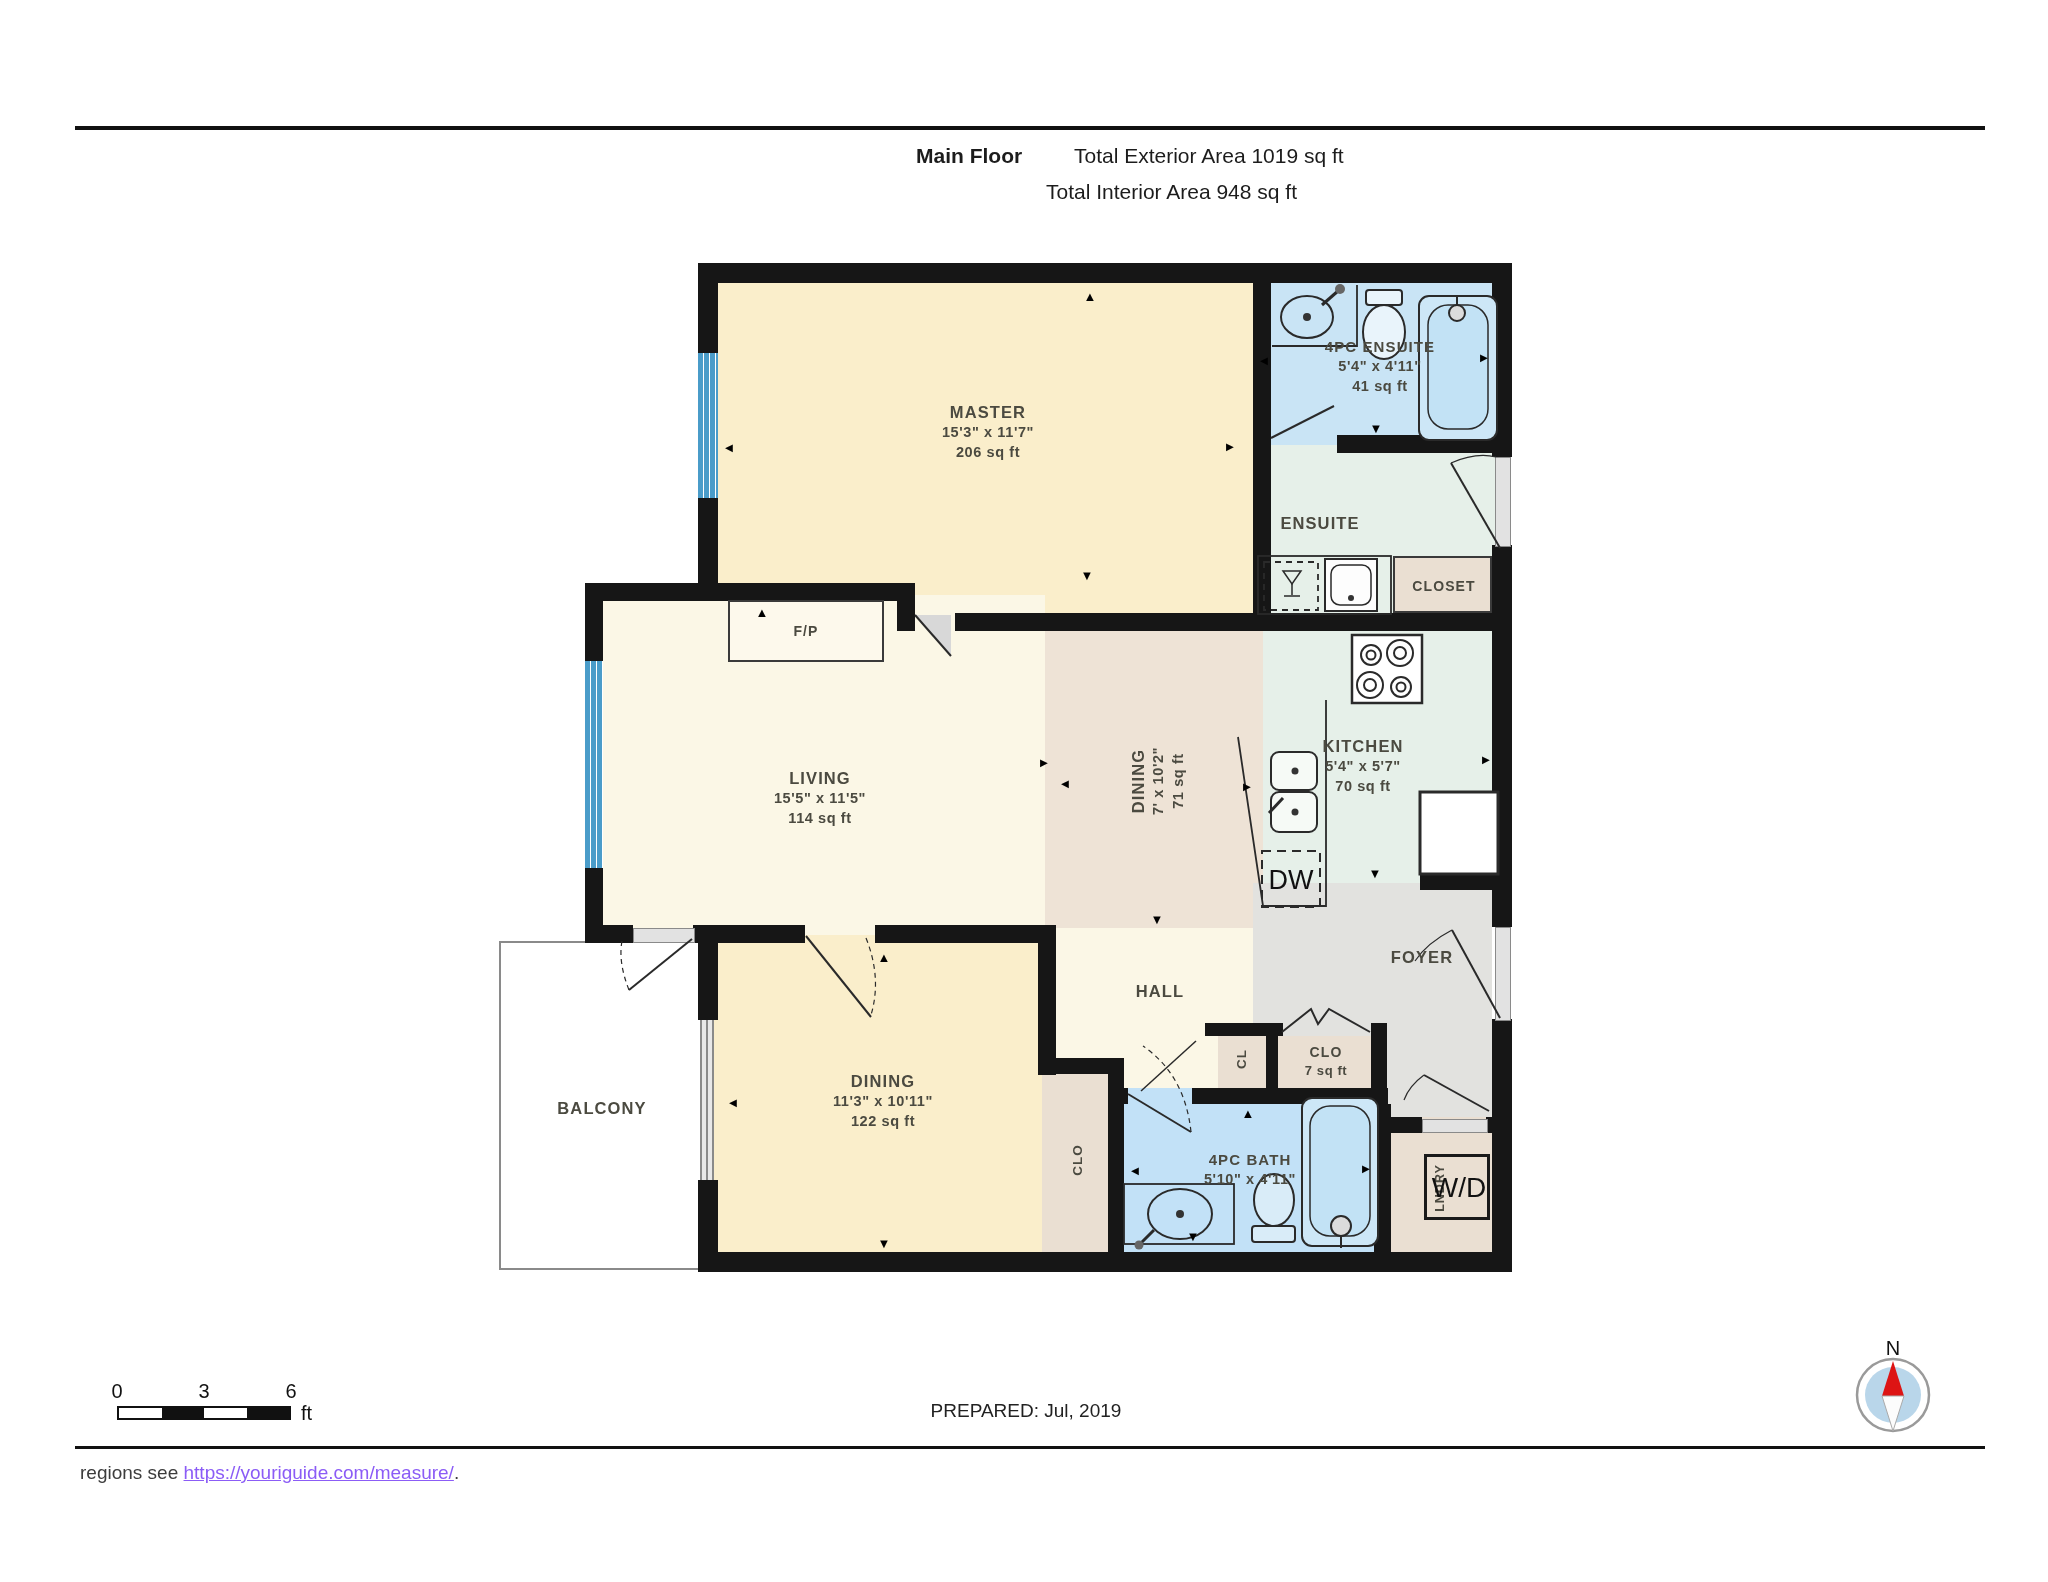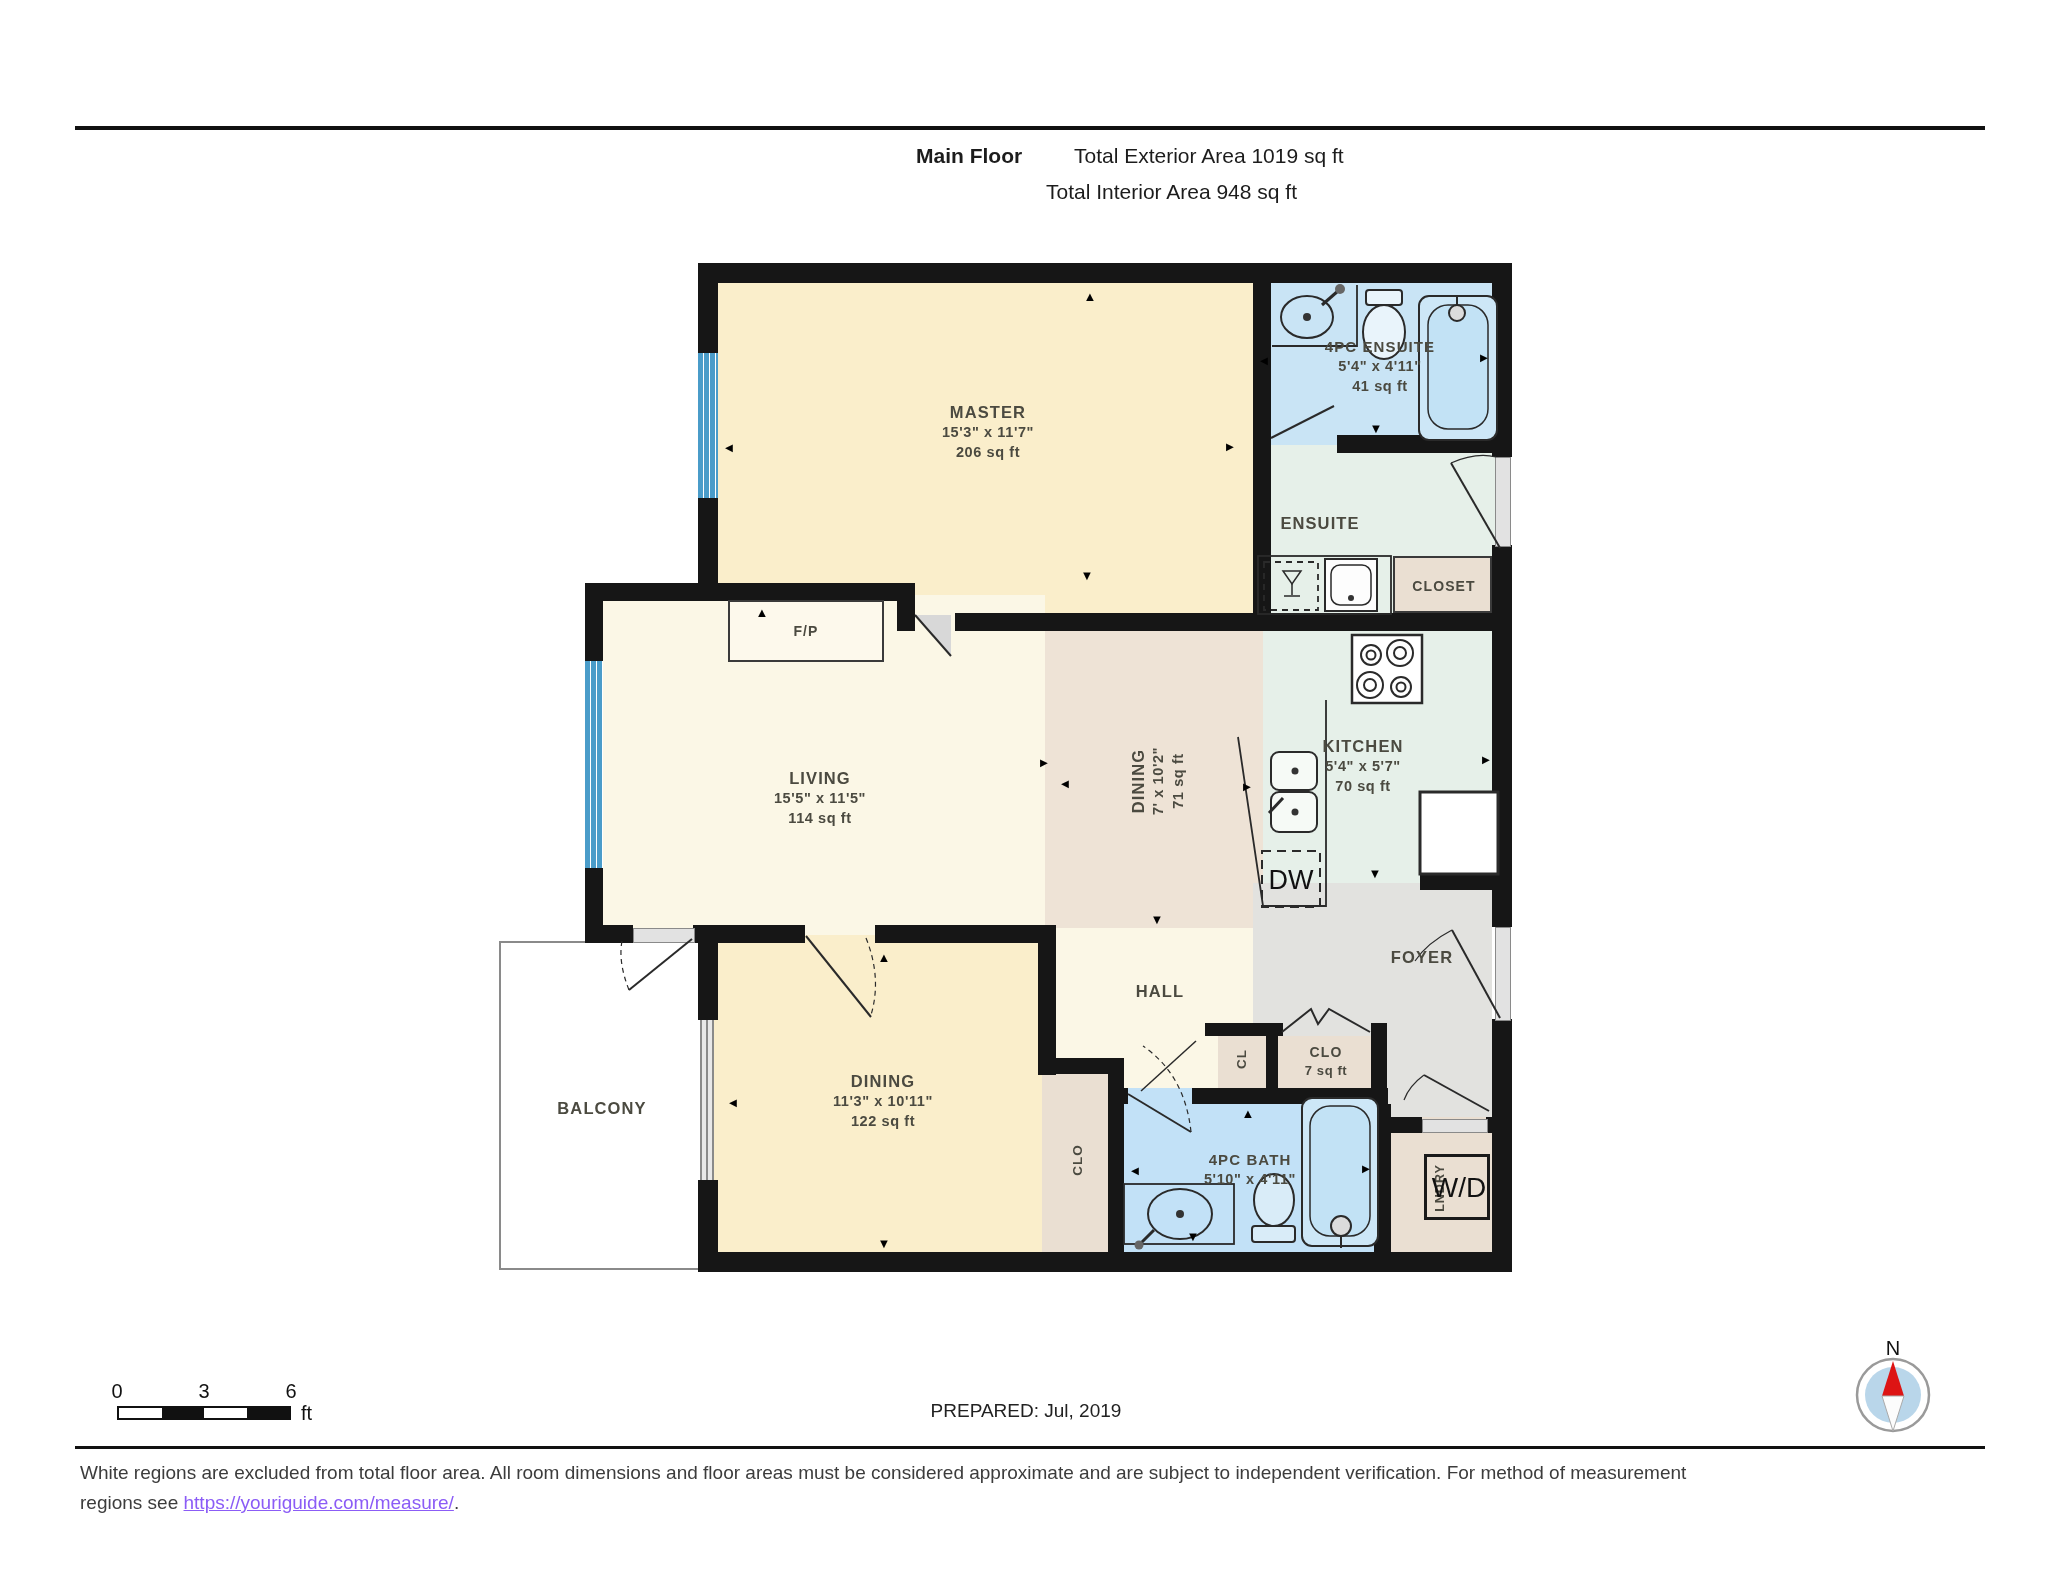--- a/index.html
+++ b/index.html
@@ -306,19 +306,18 @@
   <div class="abs" style="left:1893px;top:1348px;transform:translate(-50%,-50%);font-size:20px;color:#111;">N</div>
   <svg style="left:1845px;top:1352px;" width="96" height="90" viewBox="0 0 96 90">
     <circle cx="48" cy="43" r="36" fill="#ffffff" stroke="#9a9a9a" stroke-width="2.5"></circle>
     <circle cx="48" cy="43" r="28" fill="#b9d6ea"></circle>
     <polygon points="48,9 37,44 59,44" fill="#dd1414"></polygon>
     <polygon points="37,44 59,44 48,79" fill="#fcfcfc" stroke="#aaaaaa" stroke-width="1"></polygon>
   </svg>
 
   <div class="rule" style="left:75px;top:1446px;width:1910px;height:3px;"></div>
   <div class="abs" style="left:80px;top:1458px;width:1900px;font-size:19px;color:#3c3c3c;line-height:30px;">
-    <div>White regions are excluded from total floor area. All room dimensions and floor areas must be considered approximate and are subject to independent verification. For method of measurement</div>
     <div>
       <span>regions see </span><a href="#">https://youriguide.com/measure/</a><span>.</span>
     </div>
   </div>
 
 </div>
 
 </body></html>

